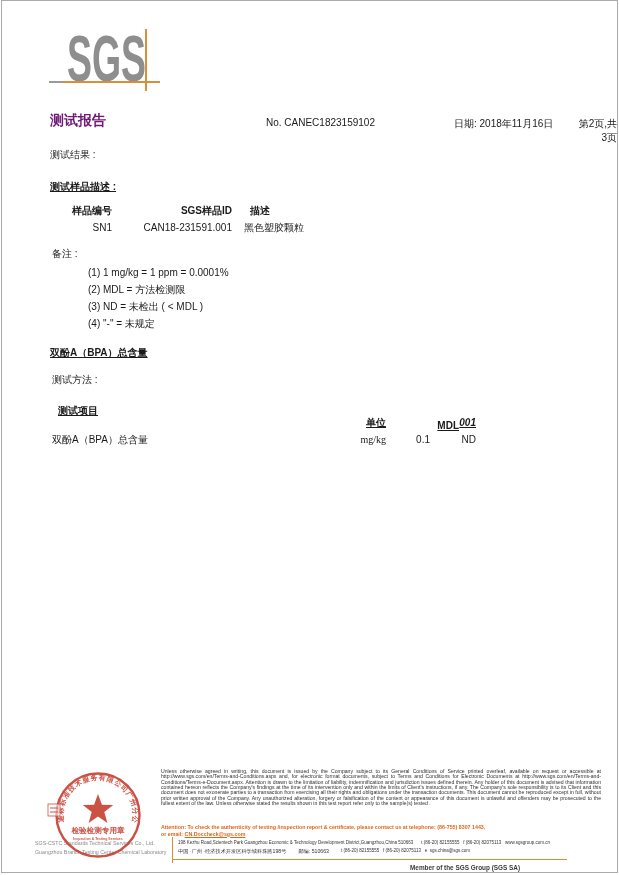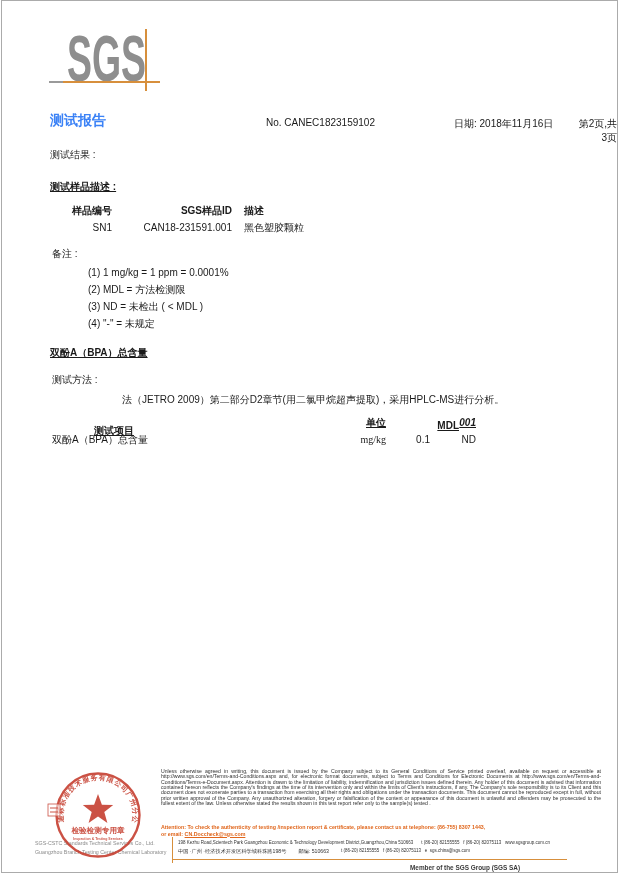--- a/index.html
+++ b/index.html
@@ -17,21 +17,21 @@
   .i { font-style:italic; }
   .ctr { text-align:right; }
   .pre { white-space:pre; }
 
   
   .logo-hline { left:47px; top:80px; width:111px; height:1.6px; background:#D78F3C; }
   .logo-hline-gray { left:47px; top:80px; width:14px; height:1.6px; background:#9a9a9a; }
   .logo-vline { left:143px; top:28px; width:1.6px; height:62px; background:#D78F3C; }
 
   
-  .title { left:48px; top:111px; font-size:14px; font-weight:bold; color:#3b82f6; }
+  .title { left:48px; top:111px; font-size:14px; font-weight:bold; color:#701a75; }
   .hmeta { top:116px; font-size:10px;margin-left:44px; }
 
   
   .legal {
     left:159px; top:768px; width:440px;
     font-size:5.15px; line-height:5.35px; text-align:justify; color:#2f2f2f;
   }
   .attn { left:159px; font-size:5.3px; line-height:6px; font-weight:bold; color:#E0661C; }
   .company { left:33px; font-size:5.3px; line-height:6px; color:#8b8b8b; }
   .addr-row { left:176px; display:flex; gap:8px; font-size:4.5px; line-height:6px; color:#333; }
@@ -56,36 +56,35 @@
   <div class="abs title">测试报告</div>
   <div class="abs hmeta" style="left:220px;">No. CANEC1823159102</div>
   <div class="abs hmeta" style="left:408px;">日期: 2018年11月16日</div>
   <div class="abs hmeta" style="left:528px;text-align:right;">第2页,共3页</div>
 
   <div class="abs fs10" style="left:48px; top:148px;">测试结果 :</div>
   <div class="abs fs10 b u" style="left:48px; top:180px;">测试样品描述 :</div>
 
   <div class="abs fs10 b ctr" style="left:64px; top:204px; width:46px;">样品编号</div>
   <div class="abs fs10 b ctr" style="left:137px; top:204px; width:93px;">SGS样品ID</div>
-  <div class="abs fs10 b" style="left:242px; top:204px;">描述</div>
+  <div class="abs fs10 b" style="left:248px; top:204px;">描述</div>
   <div class="abs fs10 ctr" style="left:64px; top:221px; width:46px;">SN1</div>
   <div class="abs fs10 ctr" style="left:137px; top:221px; width:93px;">CAN18-231591.001</div>
   <div class="abs fs10" style="left:242px; top:221px;">黑色塑胶颗粒</div>
 
   <div class="abs fs10" style="left:50px; top:247px;">备注 :</div>
   <div class="abs fs10" style="left:86px; top:266px;text-align:center;">(1) 1 mg/kg = 1 ppm = 0.0001%</div>
   <div class="abs fs10" style="left:86px; top:283px;">(2) MDL = 方法检测限</div>
   <div class="abs fs10" style="left:86px; top:300px;">(3) ND = 未检出 ( &lt; MDL )</div>
   <div class="abs fs10" style="left:86px; top:317px;">(4) "-" = 未规定</div>
 
   <div class="abs fs10 b u" style="left:48px; top:346px;">双酚A（BPA）总含量</div>
   <div class="abs fs10" style="left:50px; top:373px;">测试方法 :</div>
-  <div class="abs fs10" style="left:120px; top:393px;">法（JETRO 2009）第二部分D2章节(用二氯甲烷超声提取)，采用HPLC-MS进行分析。</div>
 
-  <div class="abs fs10 b u" style="left:56px; top:424px;margin-left:36px;">测试项目</div>
+  <div class="abs fs10 b u" style="left:56px; top:404px;">测试项目</div>
   <div class="abs fs10 b u ctr" style="left:348px; top:416px; width:36px;">单位</div>
   <div class="abs fs10 b u ctr" style="left:394px; top:419px; width:34px;margin-left:29px;">MDL</div>
   <div class="abs fs10 b u i ctr" style="left:440px; top:416px; width:34px;">001</div>
   <div class="abs fs10" style="left:50px; top:433px;">双酚A（BPA）总含量</div>
   <div class="abs fs10 ctr" style="left:348px; top:433px; width:36px;font-family:Liberation Serif, serif;">mg/kg</div>
   <div class="abs fs10 ctr" style="left:394px; top:433px; width:34px;">0.1</div>
   <div class="abs fs10 ctr" style="left:440px; top:433px; width:34px;">ND</div>
 
   <div class="abs legal">Unless otherwise agreed in writing, this document is issued by the Company subject to its General Conditions of Service printed overleaf, available on request or accessible at http://www.sgs.com/en/Terms-and-Conditions.aspx and, for electronic format documents, subject to Terms and Conditions for Electronic Documents at http://www.sgs.com/en/Terms-and-Conditions/Terms-e-Document.aspx. Attention is drawn to the limitation of liability, indemnification and jurisdiction issues defined therein. Any holder of this document is advised that information contained hereon reflects the Company's findings at the time of its intervention only and within the limits of Client's instructions, if any. The Company's sole responsibility is to its Client and this document does not exonerate parties to a transaction from exercising all their rights and obligations under the transaction documents. This document cannot be reproduced except in full, without prior written approval of the Company. Any unauthorized alteration, forgery or falsification of the content or appearance of this document is unlawful and offenders may be prosecuted to the fullest extent of the law. Unless otherwise stated the results shown in this test report refer only to the sample(s) tested .</div>
   <div class="abs attn" style="top:823px;">Attention: To check the authenticity of testing /inspection report &amp; certificate, please contact us at telephone: (86-755) 8307 1443,</div>

